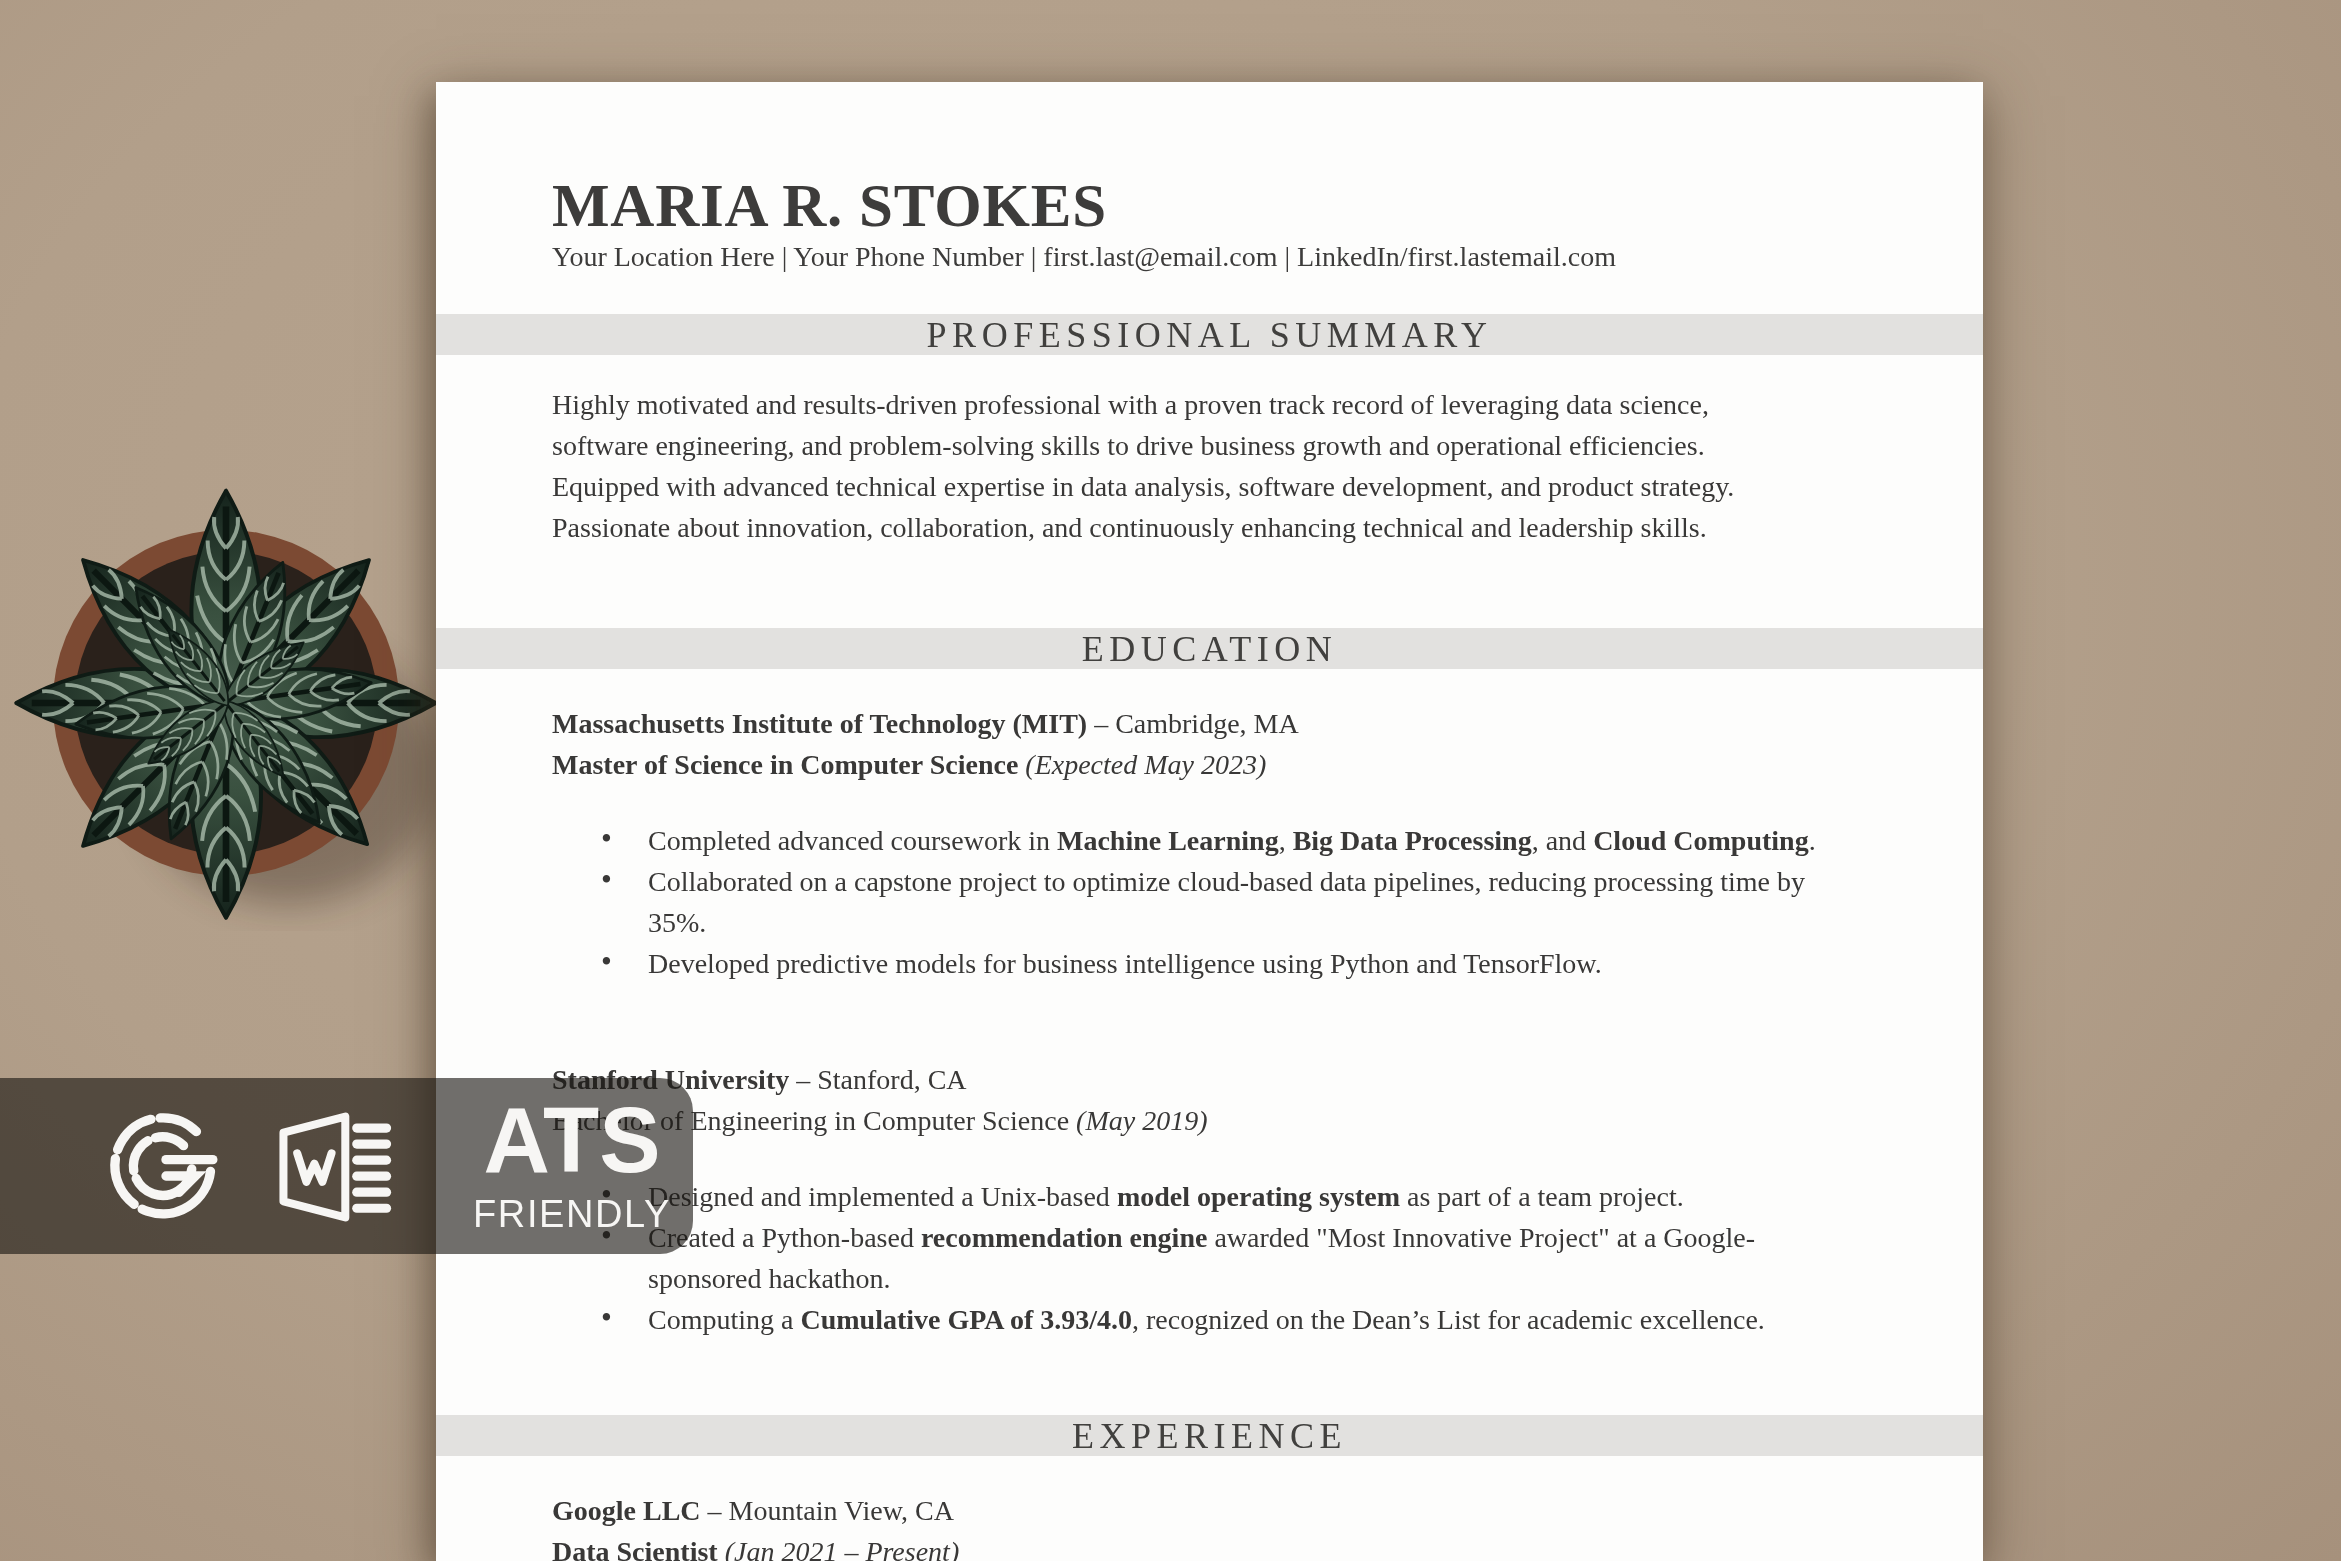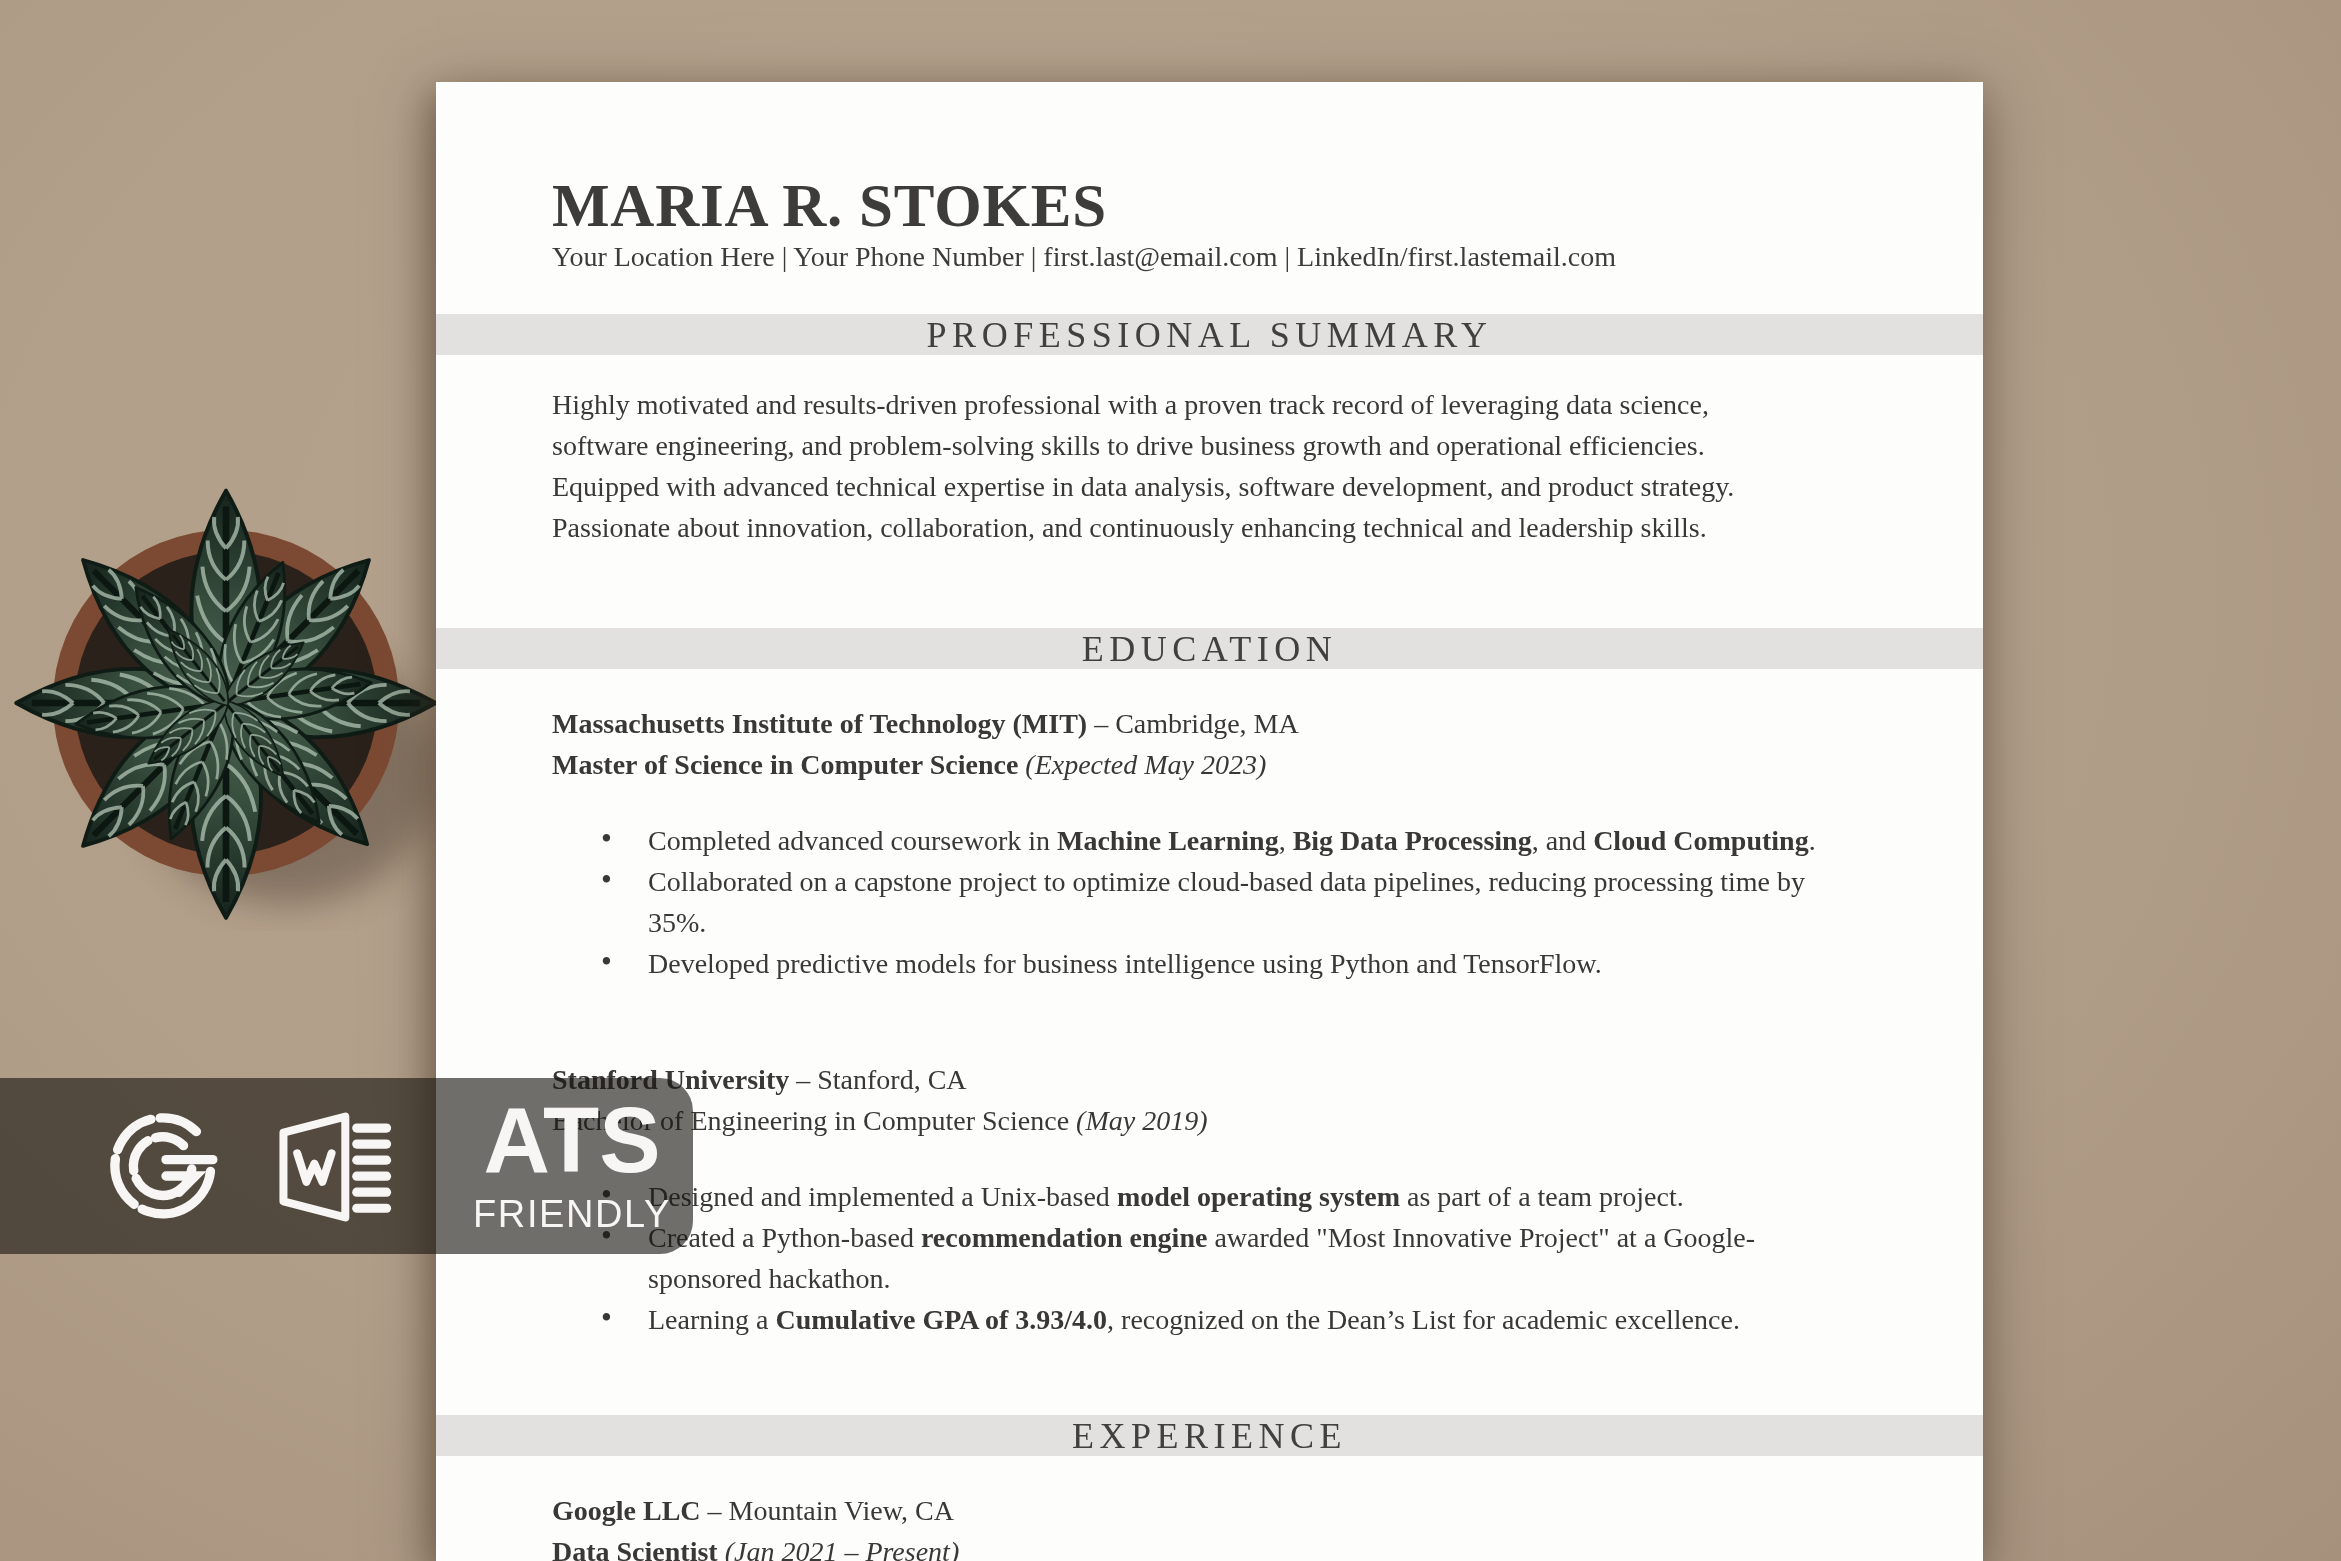--- a/index.html
+++ b/index.html
@@ -145,21 +145,21 @@
       <li><span>Developed predictive models for business intelligence using Python and TensorFlow.</span></li>
     </ul>
 
     <div class="head-block e2h">
       <div><span style="font-weight: 700;">Stanford University</span><span> – Stanford, CA</span></div>
       <div><span style="font-weight: 400;">Bachelor of Engineering in Computer Science </span><span style="font-style: italic;">(May 2019)</span></div>
     </div>
     <ul class="bullets e2b">
       <li><span>Designed and implemented a Unix-based </span><span style="font-weight: 700;">model operating system</span><span> as part of a team project.</span></li>
       <li><span>Created a Python-based </span><span style="font-weight: 700;">recommendation engine</span><span> awarded "Most Innovative Project" at a Google-sponsored hackathon.</span></li>
-      <li><span>Learning a </span><span style="font-weight: 700;">Cumulative GPA of 3.93/4.0</span><span>, recognized on the Dean’s List for academic excellence.</span></li>
+      <li><span>Computing a </span><span style="font-weight: 700;">Cumulative GPA of 3.93/4.0</span><span>, recognized on the Dean’s List for academic excellence.</span></li>
     </ul>
 
     <div class="band band3">
       <span>EXPERIENCE</span>
     </div>
     <div class="head-block exph">
       <div><span style="font-weight: 700;">Google LLC</span><span> – Mountain View, CA</span></div>
       <div><span style="font-weight: 700;">Data Scientist </span><span style="font-style: italic;">(Jan 2021 – Present)</span></div>
     </div>
   </div>

